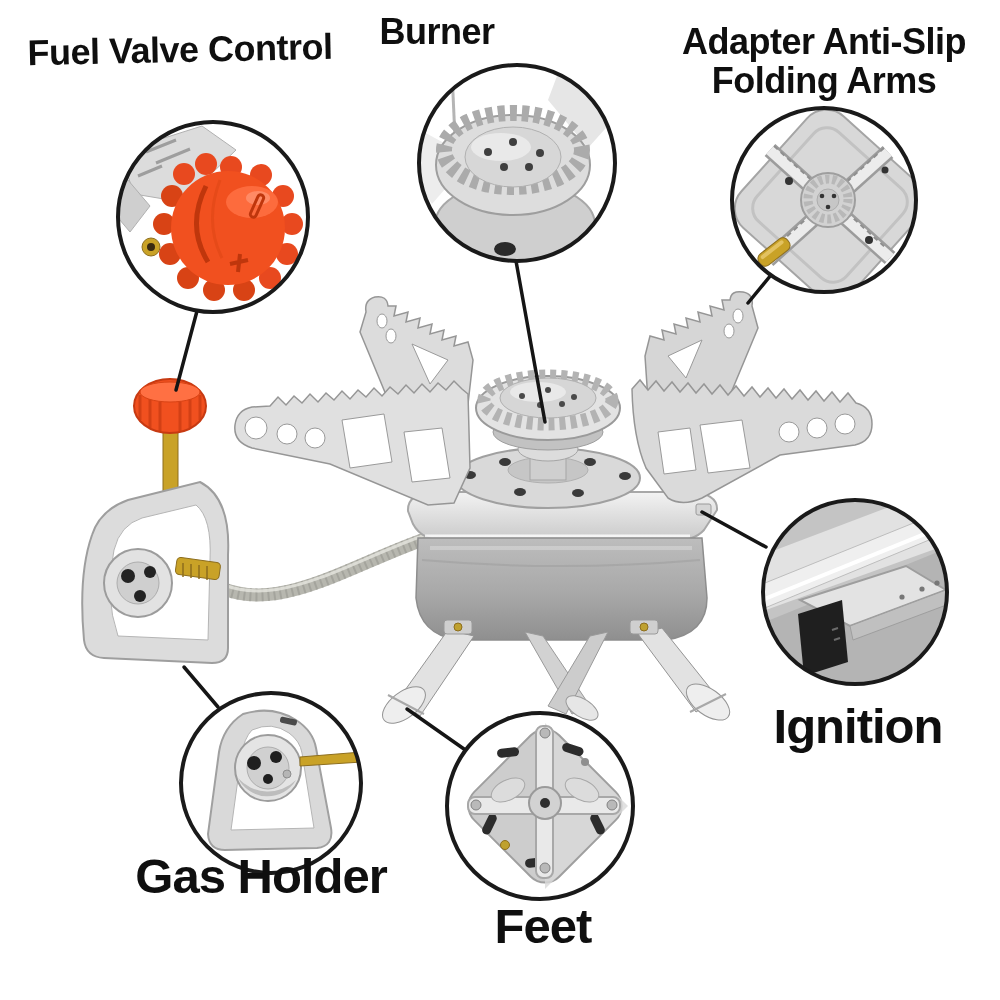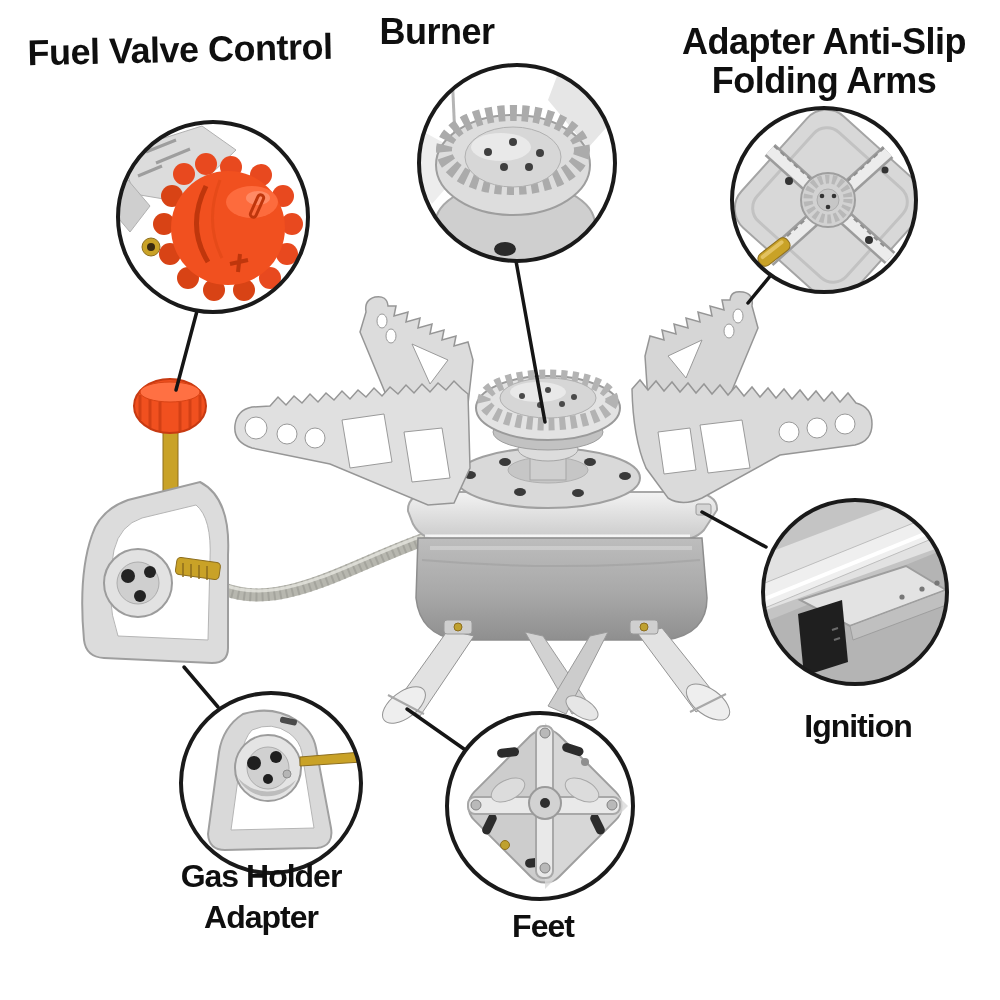--- a/index.html
+++ b/index.html
@@ -9,21 +9,21 @@
     position:absolute;
     transform:translateX(-50%);
     text-align:center;
     font-weight:bold;
     color:#0f0f0f;
     letter-spacing:-0.5px;
     white-space:nowrap;
   }
   .label span{display:block;}
   .lbl-top{font-size:36px;line-height:39px;}
-  .lbl-big{font-size:32px;line-height:41px;letter-spacing:-1px;}
+  .lbl-big{font-size:49px;line-height:41px;letter-spacing:-1px;}
   .tilt{transform:translateX(-50%) rotate(-1.2deg);}
 </style>
 </head>
 <body>
 
 <div class="stage">
 
 <svg width="1000" height="1000" viewBox="0 0 1000 1000">
   <defs>
     <linearGradient id="bodyGrad" x1="0" y1="0" x2="0" y2="1">
@@ -342,20 +342,19 @@
     <span>Adapter Anti-Slip</span>
     <span>Folding Arms</span>
   </div>
 
   <div class="label lbl-big" style="left:858px;top:706px;">
     <span>Ignition</span>
   </div>
 
   <div class="label lbl-big" style="left:261px;top:856px;">
     <span>Gas Holder</span>
-    <span>Adapter</span>
   </div>
 
   <div class="label lbl-big" style="left:543px;top:906px;">
     <span>Feet</span>
   </div>
 
 </div>
 
 </body></html>

